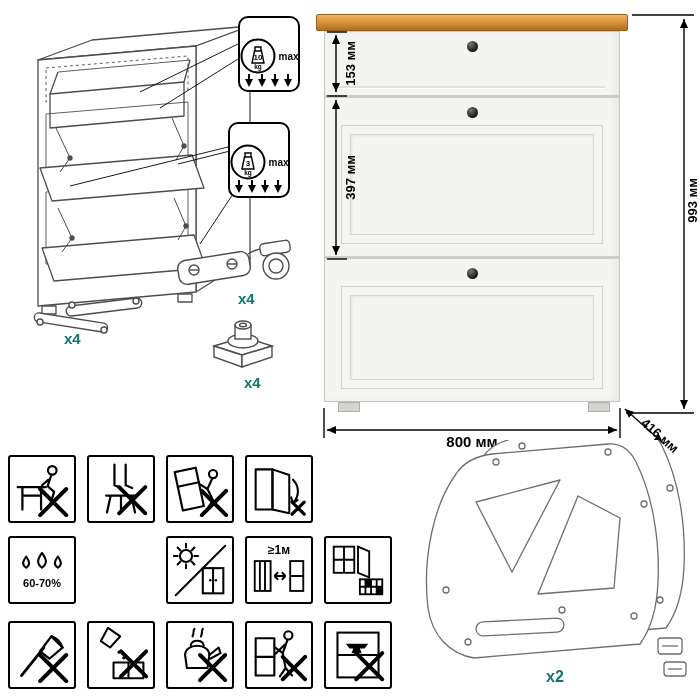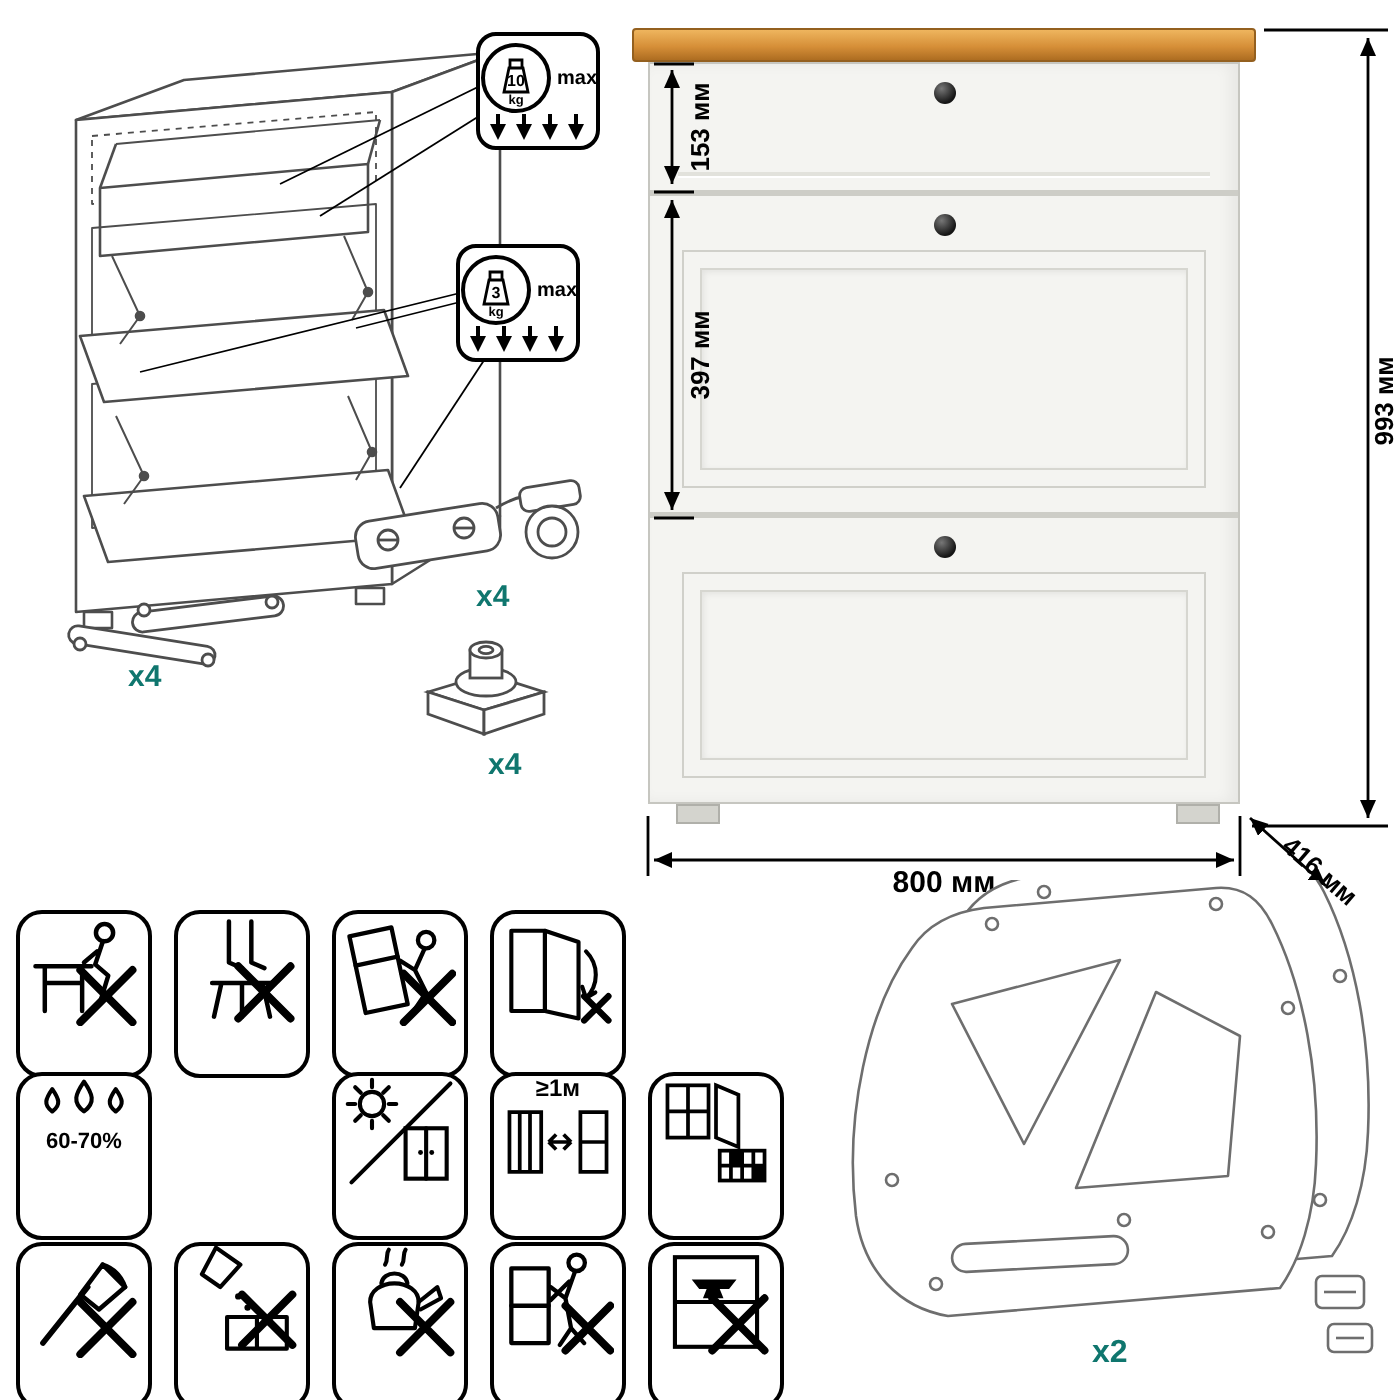--- a/index.html
+++ b/index.html
@@ -4,21 +4,21 @@
 <style>
   html,body { margin:0; padding:0; background:#fff; }
   .canvas {
     position:relative; width:700px; height:700px; background:#ffffff;
     font-family:"Liberation Sans", sans-serif; color:#000; overflow:hidden;
   }
   .abs { position:absolute; }
 
   
   .callout { position:absolute; border:2px solid #000; border-radius:10px; background:#fff;
-             padding:3px 5px 3px; display:flex; flex-direction:column; align-items:center; width:62px; box-sizing:border-box; }
+             padding:20px 5px 3px; display:flex; flex-direction:column; align-items:center; width:62px; box-sizing:border-box; }
   .callout-top { display:flex; align-items:center; gap:3px; }
   .max-label { font-size:10px; font-weight:bold; }
 
   
   .count-label { position:absolute; font-weight:bold; font-size:15px; color:#0f766e; }
 
   
   .cab-top { background:linear-gradient(180deg,#eeb55e 0%,#d68f38 55%,#ad6d21 100%);
              border:1px solid #94601f; border-radius:2px; box-sizing:border-box; }
   .cab-body { background:#f4f4f1; border:1px solid #c6c6c0; box-sizing:border-box;
@@ -37,23 +37,23 @@
   .foot-el { width:22px; height:10px; background:#d4d4ce; border:1px solid #b0b0aa; box-sizing:border-box; }
 
   
   .dimlabel { position:absolute; font-weight:bold; font-size:13px; color:#000;
               text-align:center; white-space:nowrap; height:15px; line-height:15px; }
   .rot270 { transform:rotate(-90deg); }
   .rot42 { transform:rotate(41deg); }
   .dimlabel.big { font-size:15px; }
 
   
-  .picto { position:absolute; width:68px; height:84px; border:2.5px solid #000; border-radius:13px;
+  .picto { position:absolute; width:68px; height:68px; border:2.5px solid #000; border-radius:3px;
            box-sizing:border-box; background:#fff; display:flex; flex-direction:column;
-           align-items:center; overflow:hidden; }
+           align-items:center; justify-content:center; overflow:hidden; }
   .picto svg { display:block; }
   .picto .txt { font-weight:bold; font-size:11px; line-height:1.05; }
 </style>
 </head>
 <body>
 
 <div class="canvas">
 
   <svg class="abs" style="left:0;top:0" width="320" height="400" viewBox="0 0 320 400">
     <g fill="#ffffff" stroke="#4d4d4d" stroke-width="1.3" stroke-linejoin="round">

